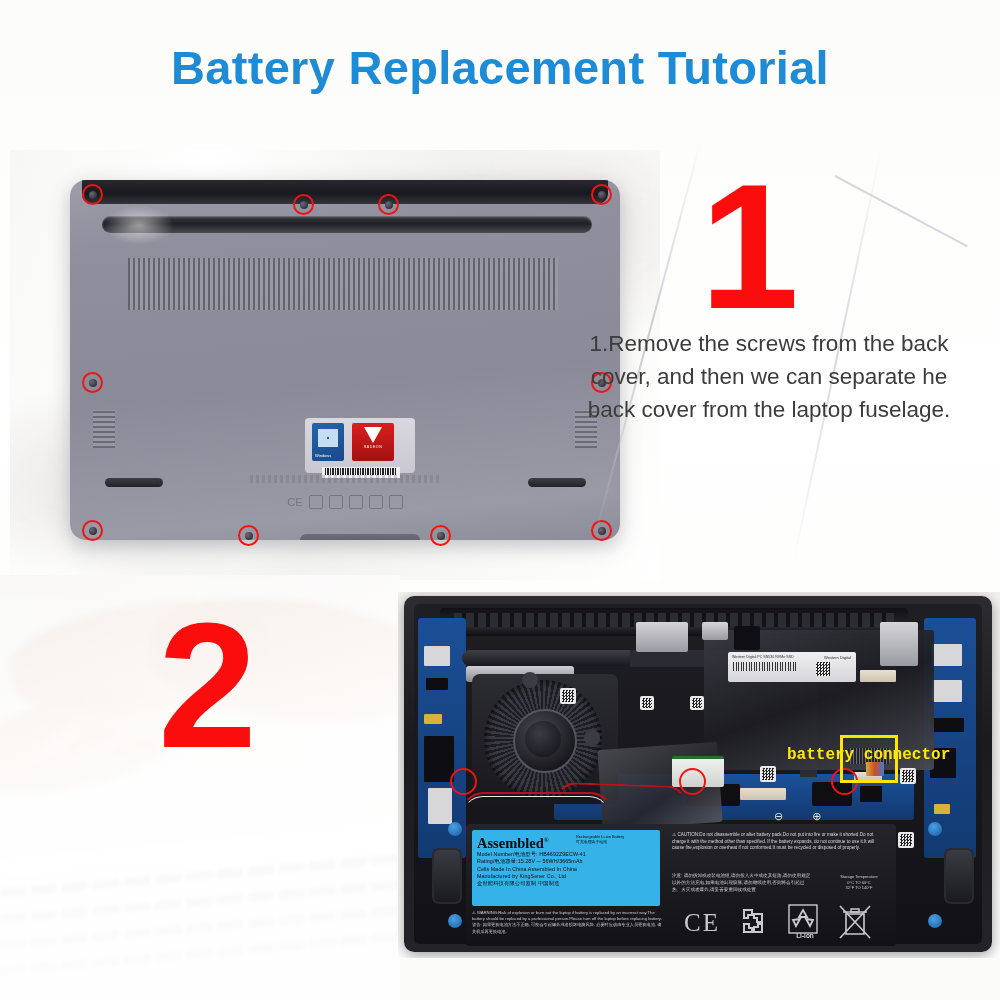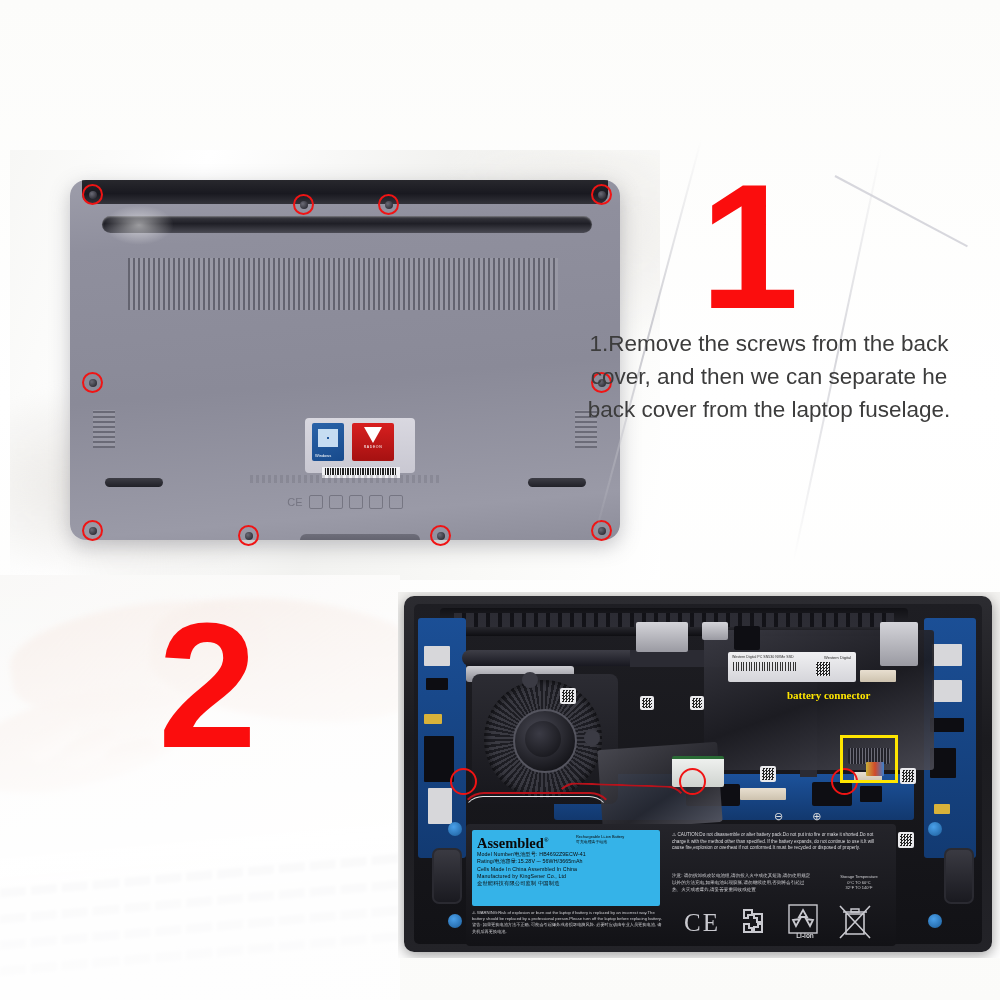--- a/index.html
+++ b/index.html
@@ -222,29 +222,30 @@
   .bat-warn{position:absolute;left:6px;top:86px;width:190px;font-size:4.2px;color:#cfcfd3;line-height:6.2px;}
   .bat-caution{position:absolute;left:206px;top:8px;width:208px;font-size:4.6px;color:#dcdce0;line-height:6.6px;}
   .bat-cn{position:absolute;left:206px;top:48px;width:140px;font-size:4.6px;color:#cfcfd3;line-height:7px;}
   .bat-temp{position:absolute;left:358px;top:50px;width:70px;font-size:4px;color:#d0d0d4;line-height:5.6px;text-align:center;}
   .bat-icons{position:absolute;left:210px;top:78px;width:215px;height:40px;}
   .bat-poles{position:absolute;left:308px;top:-14px;width:60px;height:14px;color:#ddd;font-size:11px;}
   .ce-mark{position:absolute;left:8px;top:8px;font-size:25px;color:#c9c9cf;font-family:"Liberation Serif",serif;letter-spacing:2px;line-height:26px;}
 
   
   .ybox{position:absolute;left:840px;top:735px;width:52px;height:42px;border:3px solid #ffe600;}
-  .ylabel{position:absolute;left:787px;top:689px;font-size:11px;font-weight:bold;color:#ffe600;
-    font-family:Liberation Serif, serif;}
+  .ylabel{position:absolute;left:787px;top:746px;font-size:16px;font-weight:bold;color:#ffe600;
+    font-family:Liberation Mono, monospace;}
   .redcircle{position:absolute;width:27px;height:27px;border-radius:50%;border:2.6px solid #f01414;box-sizing:border-box;}
 </style>
 </head>
 <body>
 
 <div class="page">
 
+  <div class="title">Battery Replacement Tutorial</div>
 
   <div id="photo1">
     <div class="bgdesk"></div>
     <div class="bgblur1"></div>
     <div class="bgblur2"></div>
 
     <div class="lap">
       <div class="topedge"></div>
       <div class="hingebar"></div>
       <div class="hlglint"></div>

